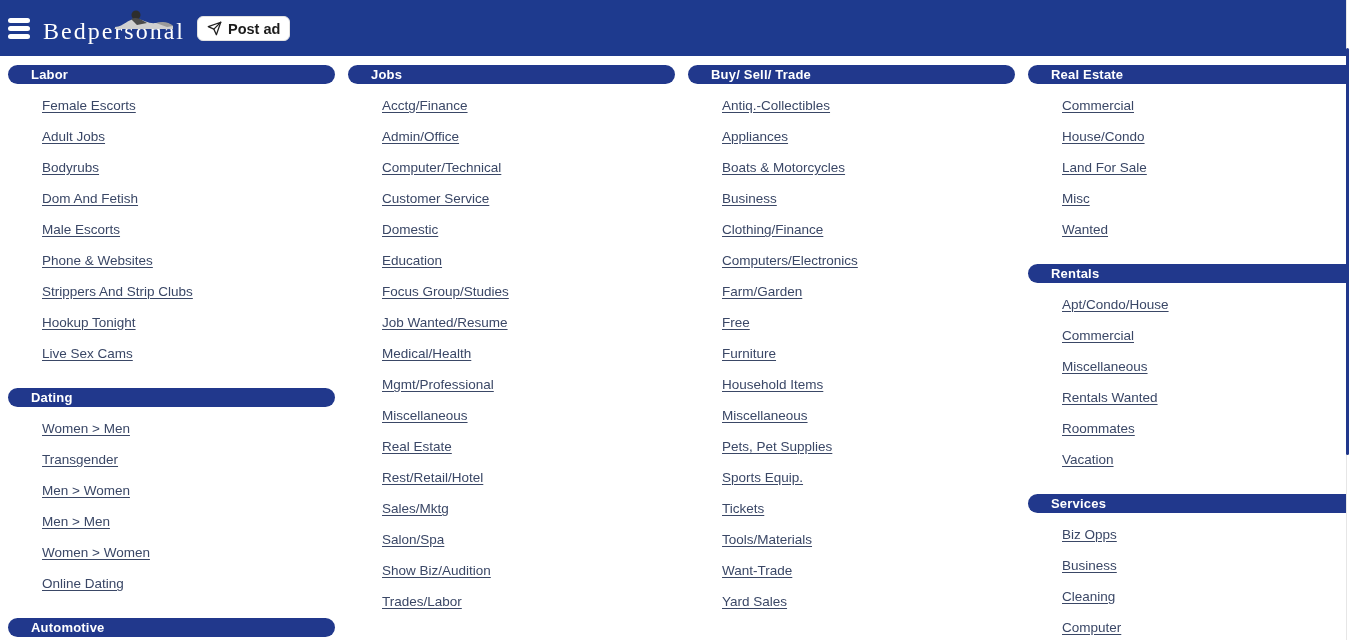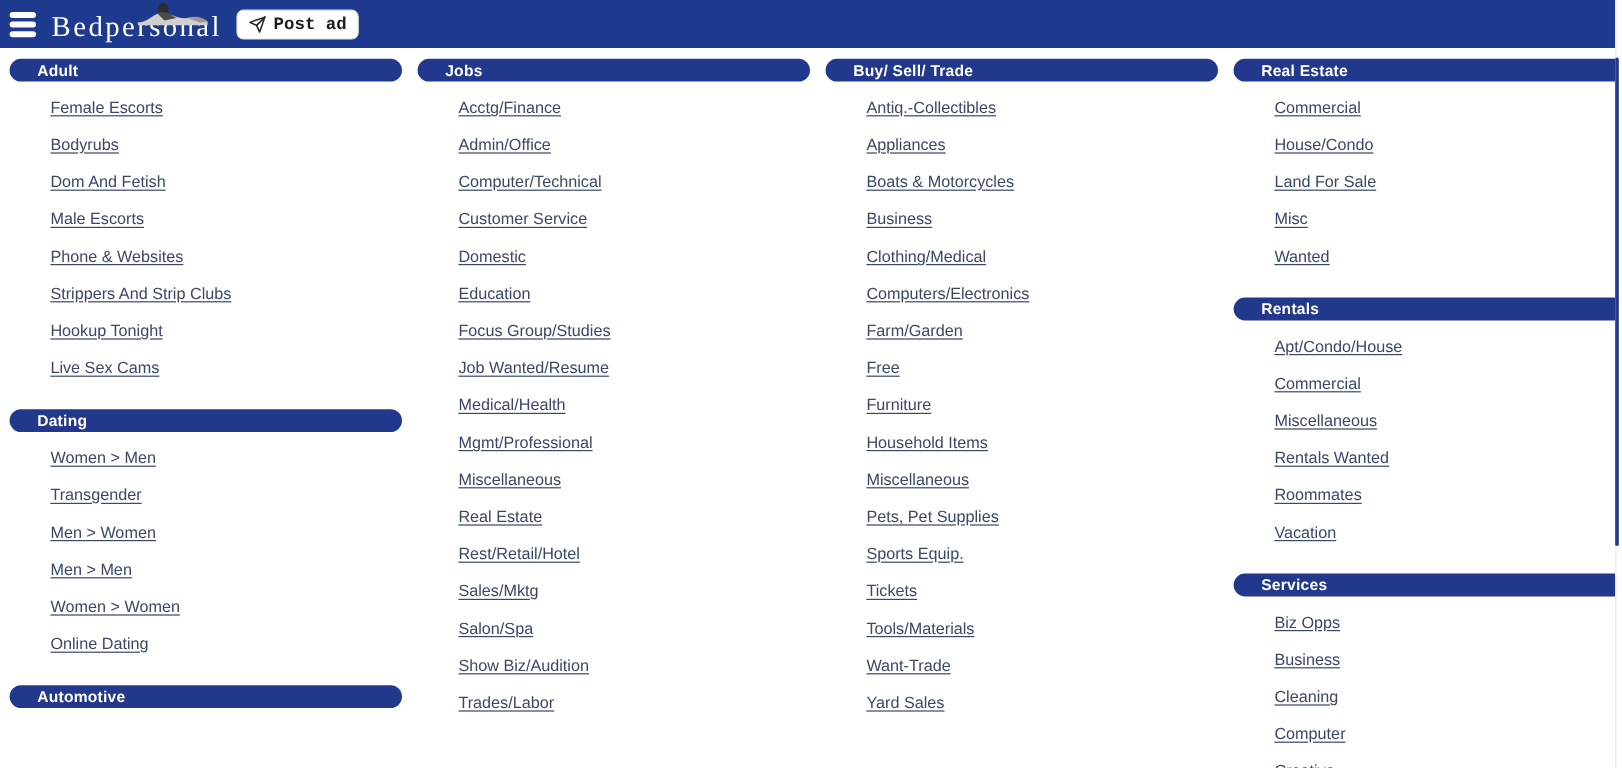--- a/index.html
+++ b/index.html
@@ -7,41 +7,41 @@
   html,body { margin:0; padding:0; }
   body {
     width:1352px; height:640px; overflow:hidden; position:relative;
     background:#ffffff;
     font-family:"Liberation Sans", sans-serif;
   }
   .page { width:1346px; }
 
   
   .topbar {
-    height:40px; background:var(--header-bg,#1e3a8e);
+    height:56px; background:var(--header-bg,#1e3a8e);
     display:flex; align-items:center; padding-left:8px;
   }
   .hamburger {
     width:22px; display:flex; flex-direction:column; gap:3.5px;
     cursor:pointer; margin-top:1px;
   }
   .hamburger span { display:block; height:4.5px; background:#fff; border-radius:2.5px; }
 
   .logo {
     position:relative; margin-left:13px; margin-top:7px;
     color:#fff; font-family:"Liberation Serif", serif;
     font-size:24px; letter-spacing:2px; white-space:nowrap; line-height:1.1;
   }
   .logo-figure { position:absolute; left:68px; top:-10px; pointer-events:none; }
 
   .post-ad {
     margin-left:12px; margin-top:1px;
     height:25px; background:#fff; border:1px solid #e2e2e2; border-radius:6px;
     display:flex; align-items:center; gap:6px; padding:0 9px;
-    font-size:14.5px; font-weight:600; color:#1c1c1c; cursor:pointer;font-family:Liberation Mono, monospace;
+    font-size:14.5px; font-weight:600; color:#1c1c1c; cursor:pointer;
   }
   .post-ad svg { display:block; }
 
   
   .content { display:flex; gap:13px; padding:9px 0 0 8px; }
   .column { flex:0 0 327px; width:327px; }
   .section { margin-bottom:19px; }
   .pill {
     height:19px; background:var(--pill-bg,#21388c); border-radius:10px;
     display:flex; align-items:center; padding-left:23px;
@@ -96,25 +96,28 @@
         </svg>
       </span>
       <span>Post ad</span>
     </button>
   </header>
 
   <main class="content">
       <div class="column">
         <section class="section">
           <div class="pill">
-            <span class="pill-label">Adult</span>
+            <span class="pill-label">Labor</span>
           </div>
           <div class="items">
             <div class="item">
               <a class="link" href="#">Female Escorts</a>
+            </div>
+            <div class="item">
+              <a class="link" href="#">Adult Jobs</a>
             </div>
             <div class="item">
               <a class="link" href="#">Bodyrubs</a>
             </div>
             <div class="item">
               <a class="link" href="#">Dom And Fetish</a>
             </div>
             <div class="item">
               <a class="link" href="#">Male Escorts</a>
             </div>
@@ -235,21 +238,21 @@
             <div class="item">
               <a class="link" href="#">Appliances</a>
             </div>
             <div class="item">
               <a class="link" href="#">Boats &amp; Motorcycles</a>
             </div>
             <div class="item">
               <a class="link" href="#">Business</a>
             </div>
             <div class="item">
-              <a class="link" href="#">Clothing/Medical</a>
+              <a class="link" href="#">Clothing/Finance</a>
             </div>
             <div class="item">
               <a class="link" href="#">Computers/Electronics</a>
             </div>
             <div class="item">
               <a class="link" href="#">Farm/Garden</a>
             </div>
             <div class="item">
               <a class="link" href="#">Free</a>
             </div>

